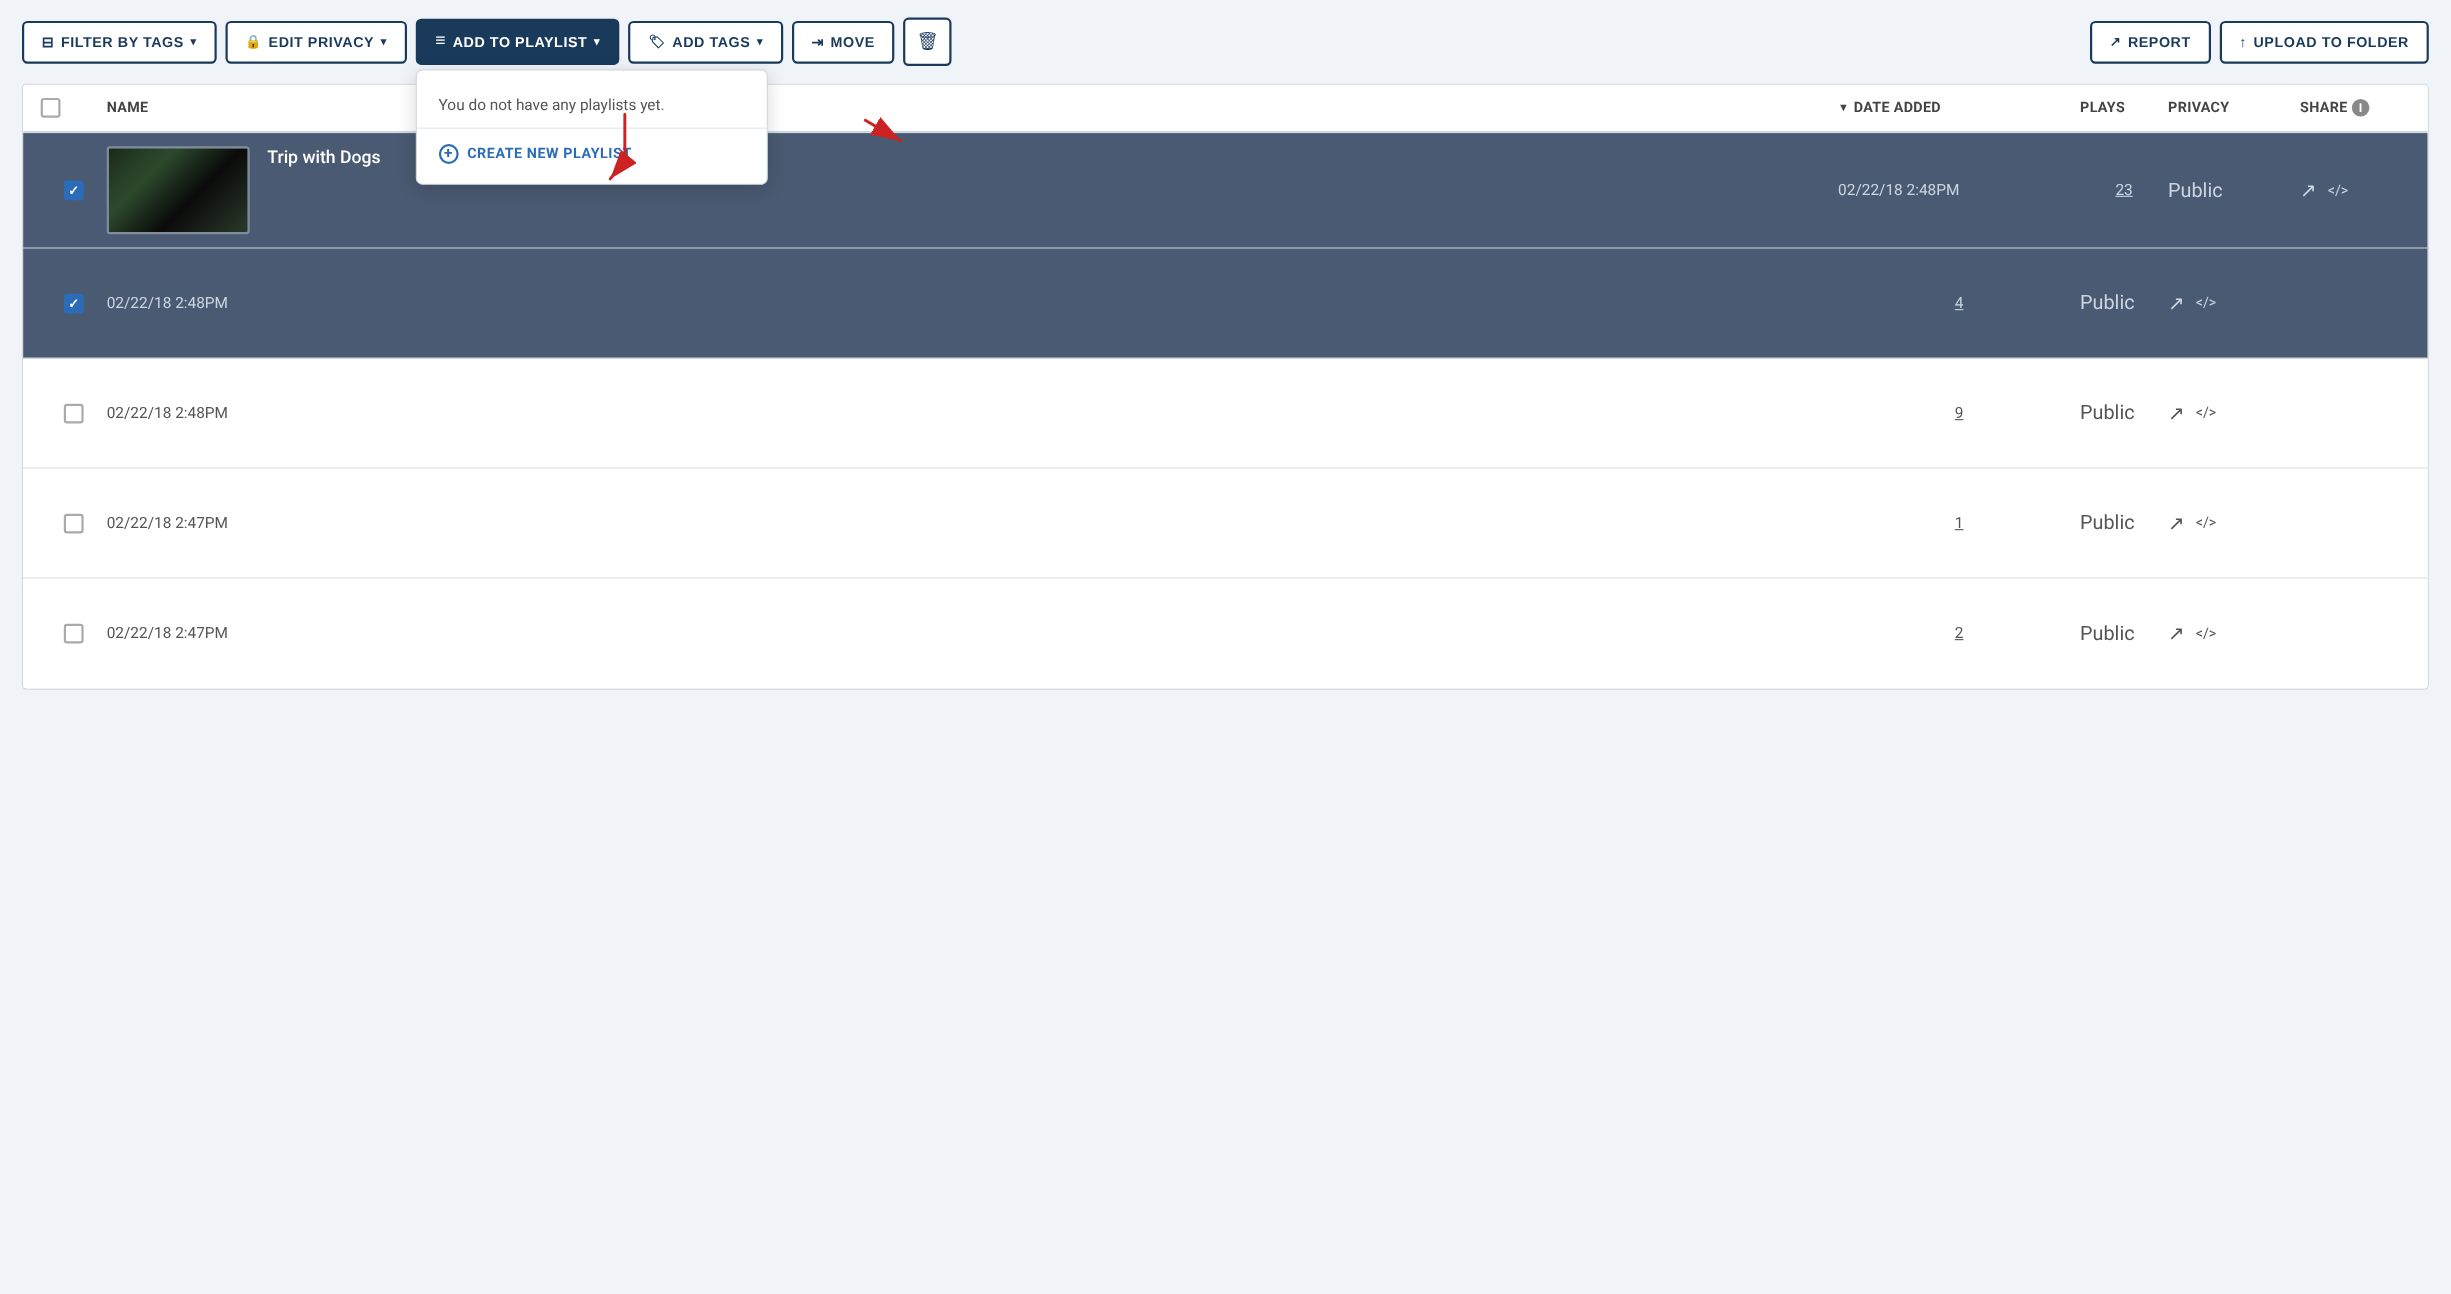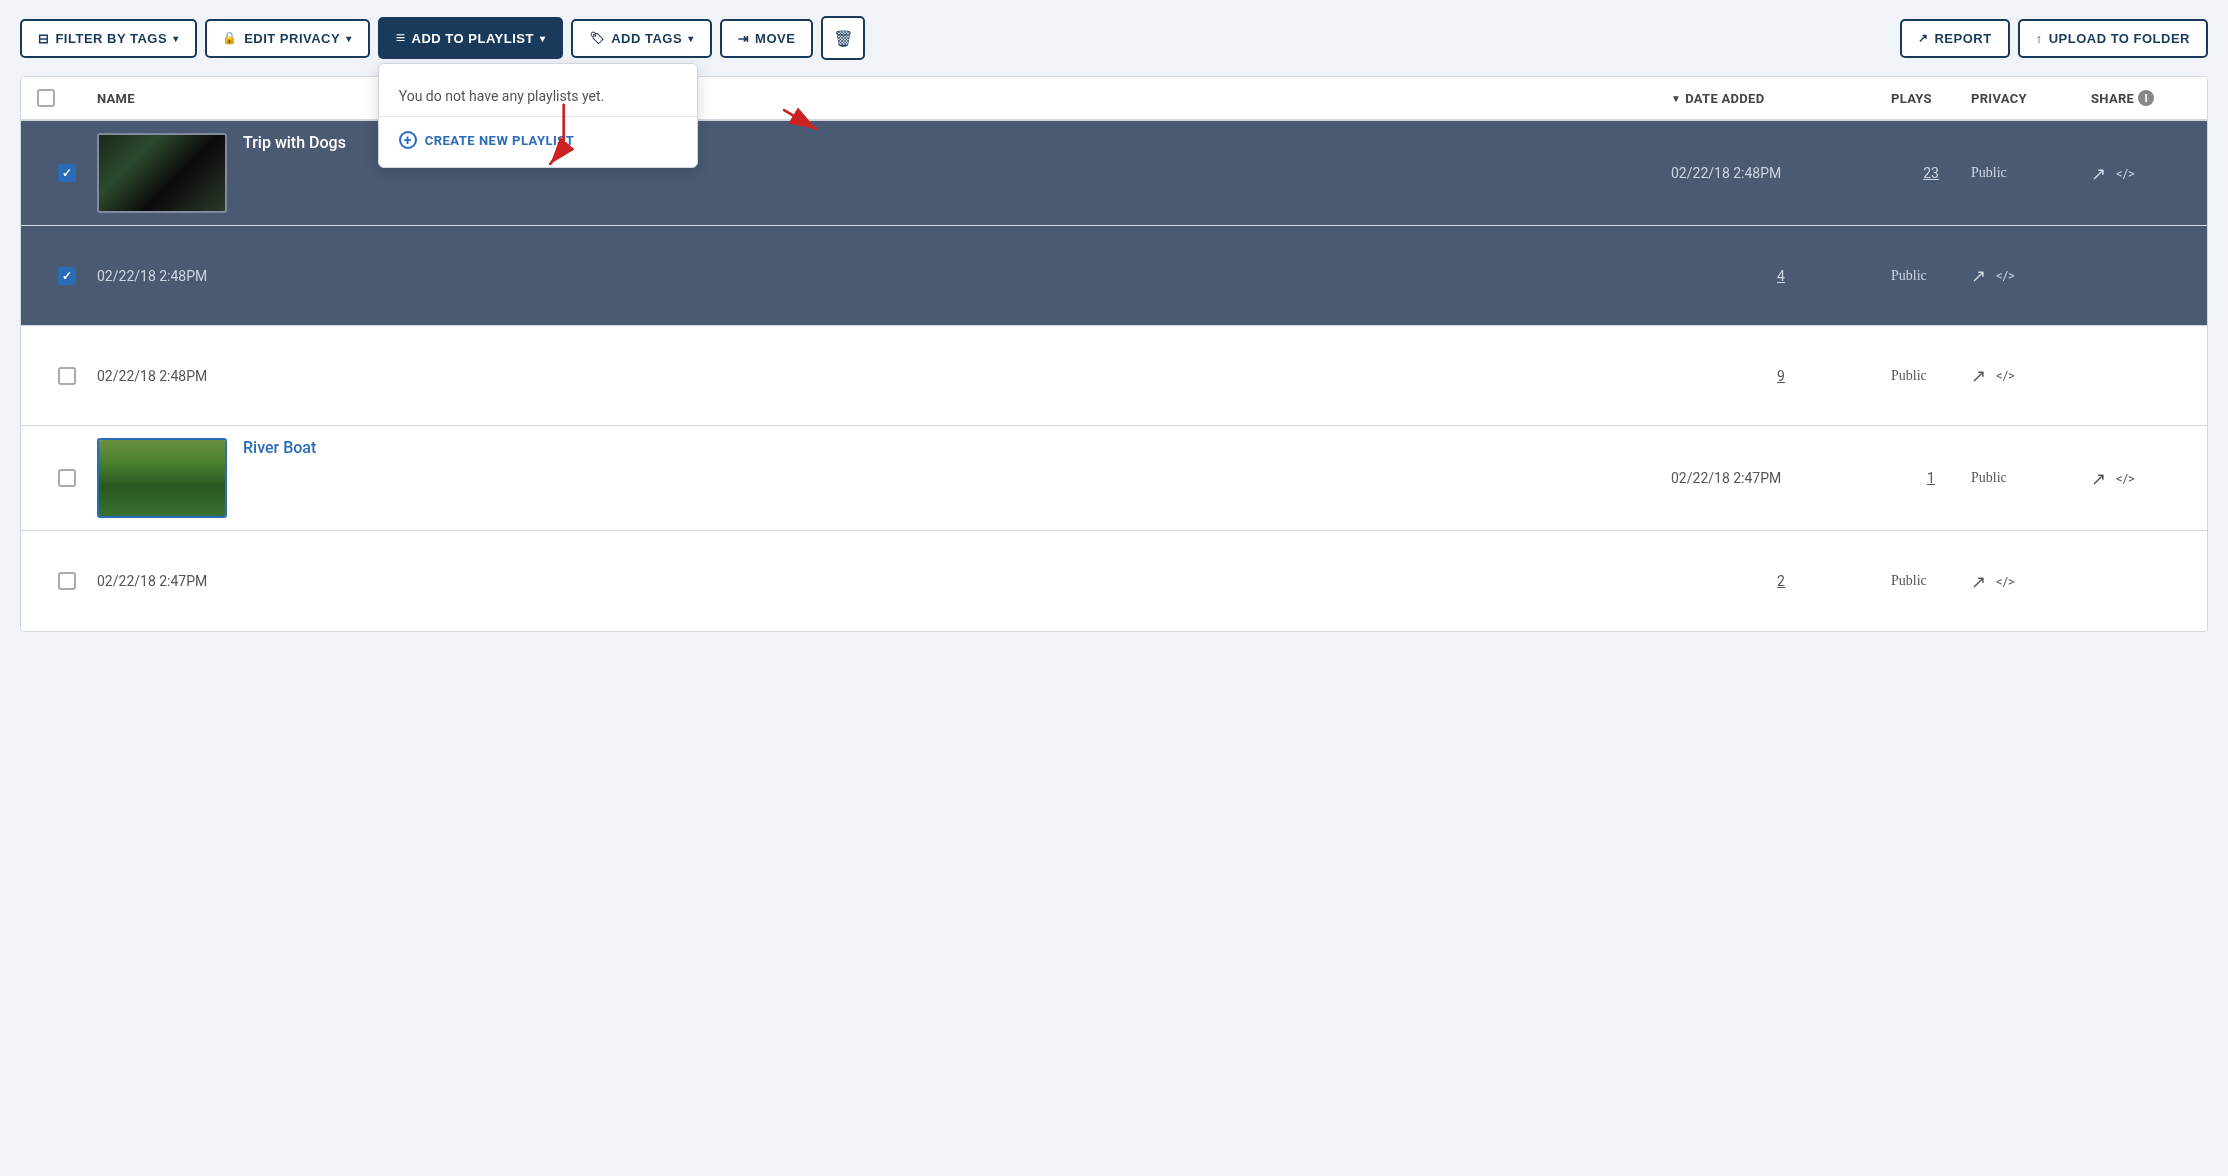--- a/index.html
+++ b/index.html
@@ -234,23 +234,22 @@
 
     .row-plays {
       font-size: 14px;
       color: #555;
       text-align: center;
       text-decoration: underline;
     }
     .row-plays.selected-text { color: #cdd5e0; }
 
     .row-privacy {
-      font-size: 14px;
+      font-size: 18px;
       color: #555;
-      font-family: Liberation Serif, serif;
     }
     .row-privacy.selected-text { color: #cdd5e0; }
 
     .row-share {
       display: flex;
       align-items: center;
       gap: 10px;
     }
 
     .share-icon, .embed-icon {
@@ -468,26 +467,20 @@
       <div class="row-share">
         <span style="color:#555; font-size:18px;">↗</span>
         <span style="color:#555; font-size:13px;">&lt;/&gt;</span>
       </div>
     </div>
 
     <div class="table-row">
       <div class="row-checkbox">
         <div class="checkbox"></div>
       </div>
-      <div class="row-name">
-        <div class="thumbnail" style="border:2px solid #2b6cb8;">
-          <div class="thumb-riverboat"></div>
-        </div>
-        <span class="video-name link-text">River Boat</span>
-      </div>
       <div class="row-date">02/22/18 2:47PM</div>
       <div class="row-plays" style="text-align:center;">1</div>
       <div class="row-privacy">Public</div>
       <div class="row-share">
         <span style="color:#555; font-size:18px;">↗</span>
         <span style="color:#555; font-size:13px;">&lt;/&gt;</span>
       </div>
     </div>
 
     <div class="table-row">

